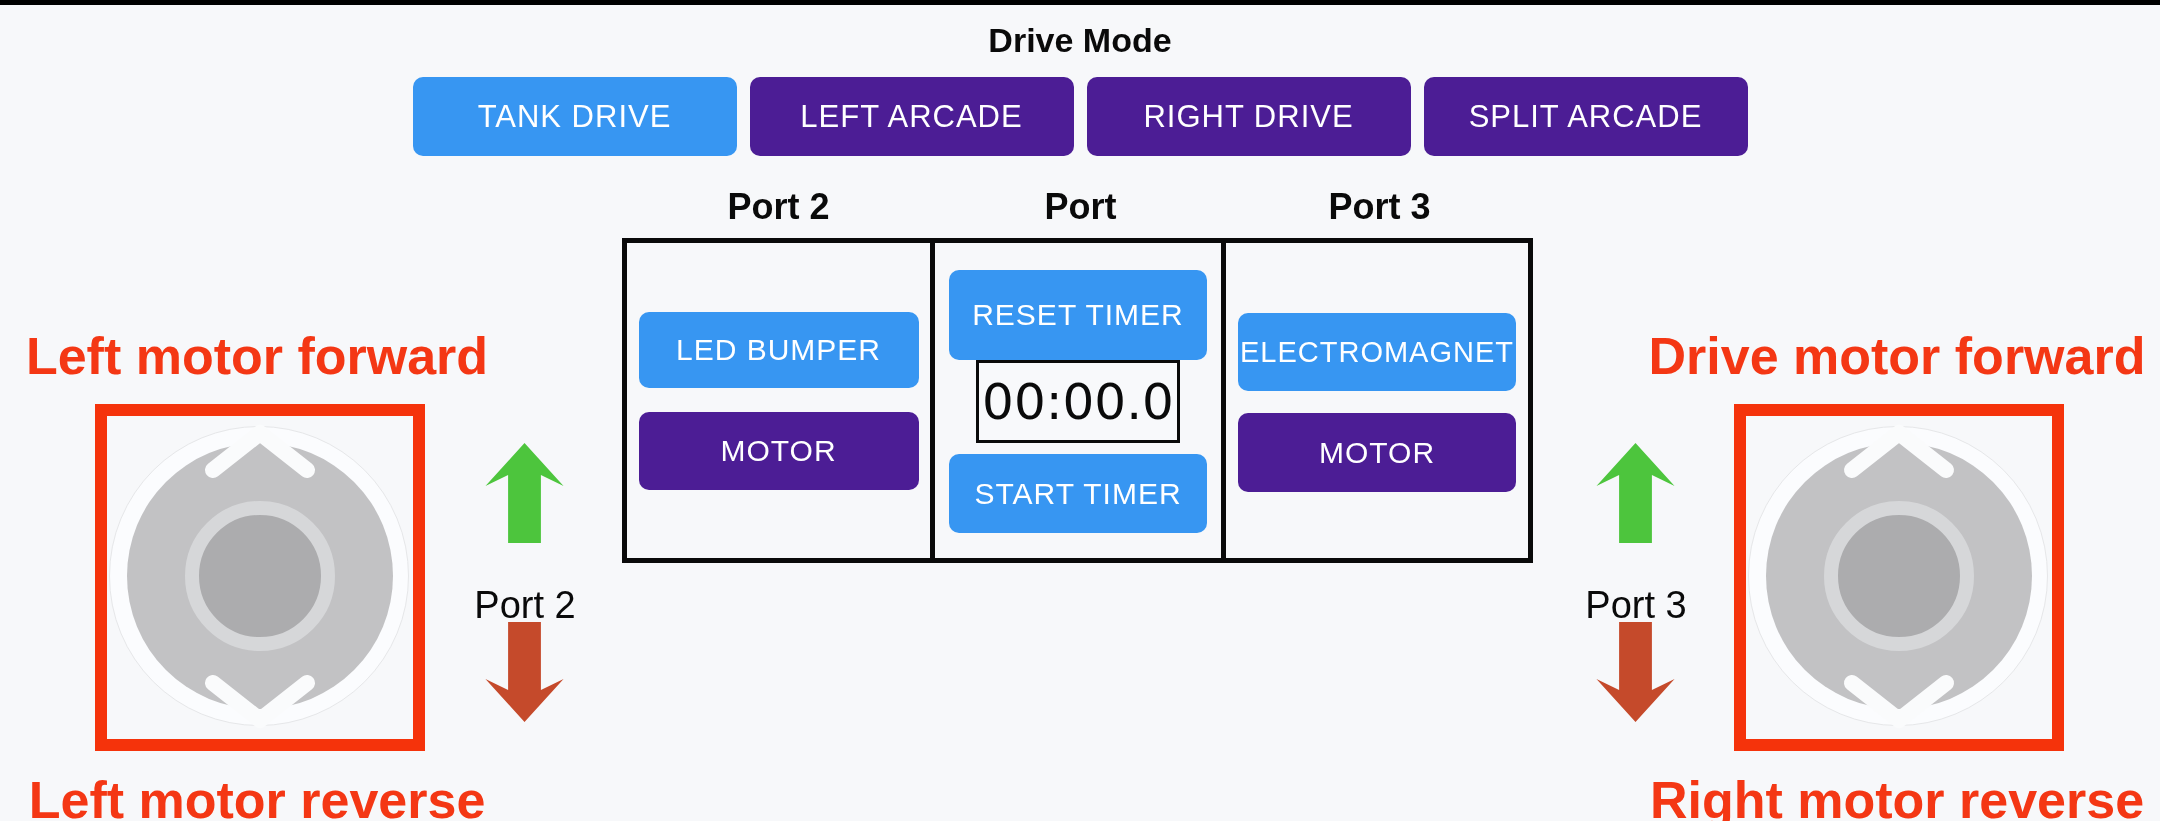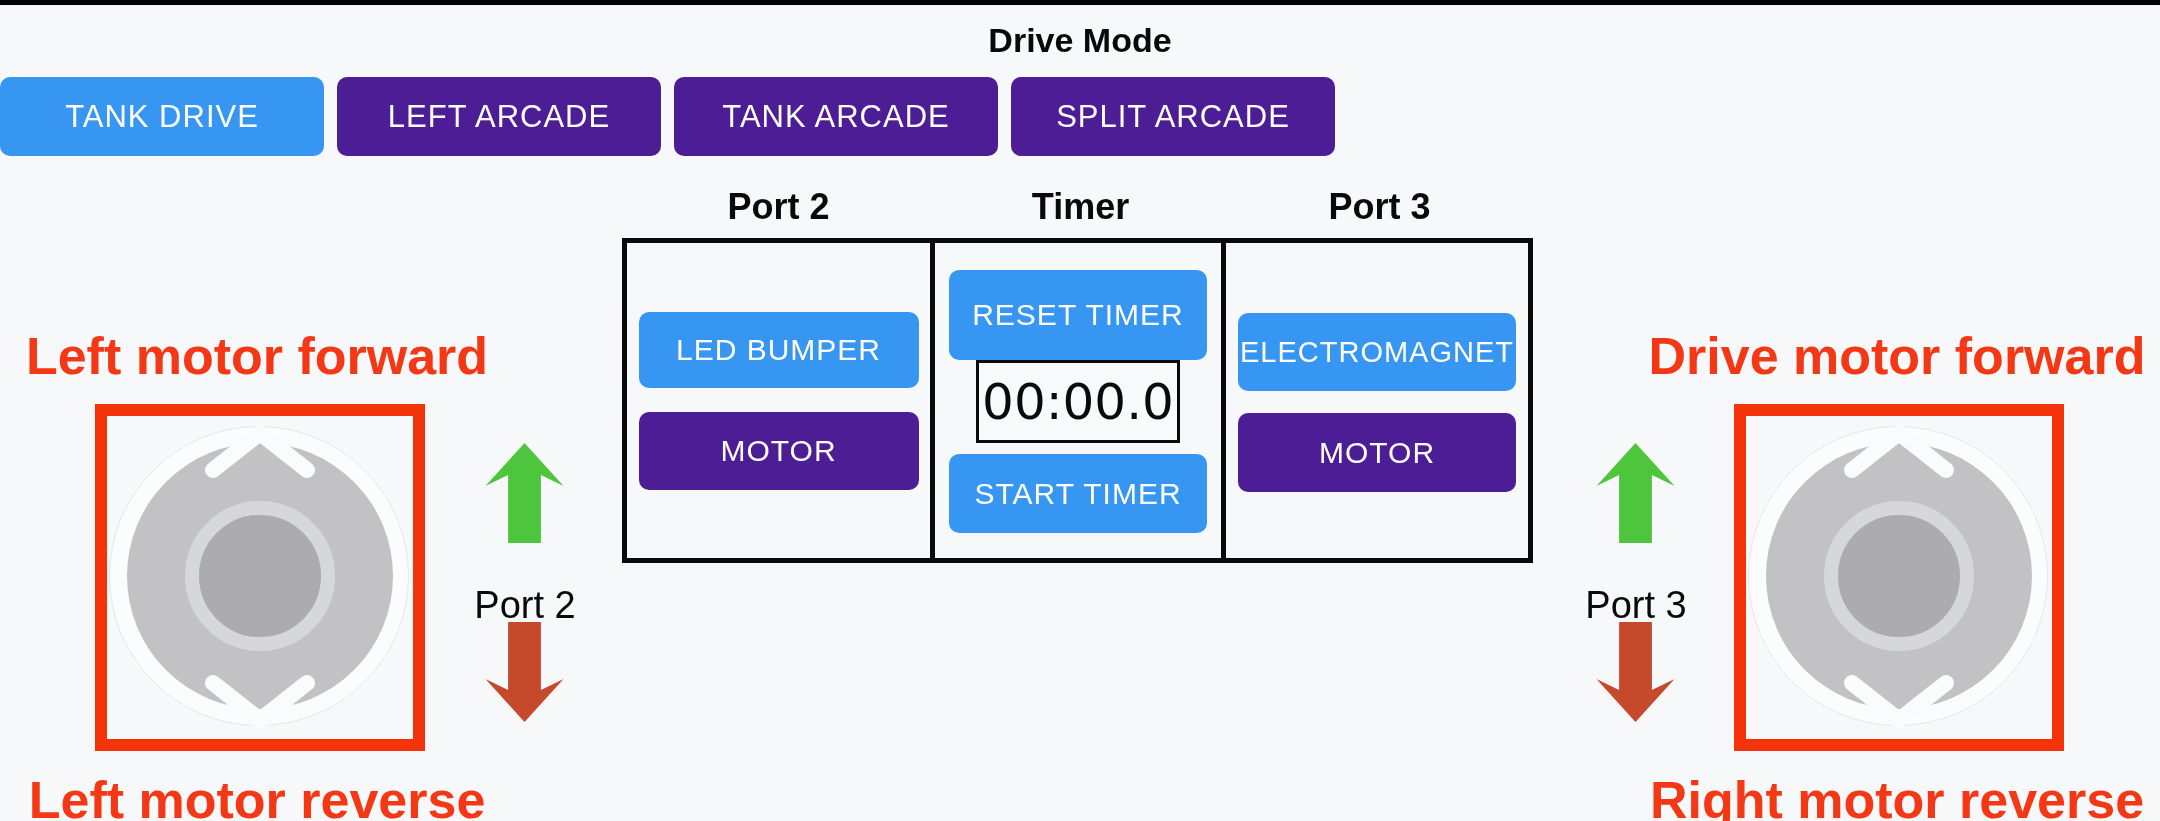--- a/index.html
+++ b/index.html
@@ -10,21 +10,21 @@
   .topbar { position:absolute; left:0; top:0; width:2160px; height:5px; background:#000; }
 
   .page-title {
     position:absolute; top:21px; left:0; width:2160px; text-align:center;
     font-size:34px; font-weight:bold;
   }
 
   
   .drive-row {
     position:absolute; top:77px; left:0; width:2160px;
-    display:flex; gap:13px;
+    display:flex; justify-content:center; gap:13px;
   }
   .btn {
     display:flex; align-items:center; justify-content:center;
     color:#FFFFFF; border-radius:10px; letter-spacing:1px;
     font-family:"Liberation Sans", sans-serif;
   }
   .drive-btn { width:324px; height:79px; font-size:31px; }
   .state-active   { background:#3796F2; }
   .state-inactive { background:#4c1d95; }
 
@@ -111,26 +111,26 @@
 
 <div class="stage">
 
   <div class="topbar"></div>
 
   <div class="page-title">Drive Mode</div>
 
   <div class="drive-row">
     <div class="btn drive-btn state-active">TANK DRIVE</div>
     <div class="btn drive-btn state-inactive">LEFT ARCADE</div>
-    <div class="btn drive-btn state-inactive">TANK ARCADE</div>
+    <div class="btn drive-btn state-inactive">RIGHT DRIVE</div>
     <div class="btn drive-btn state-inactive">SPLIT ARCADE</div>
   </div>
 
   <div class="col-header h1">Port 2</div>
-  <div class="col-header h2">Timer</div>
+  <div class="col-header h2">Port</div>
   <div class="col-header h3">Port 3</div>
 
   <div class="control-table">
     <div class="cell c1">
       <div class="btn cell-btn led-bumper state-active">LED BUMPER</div>
       <div class="btn cell-btn motor-left state-inactive">MOTOR</div>
     </div>
     <div class="cell c2">
       <div class="btn cell-btn reset-timer state-active">RESET TIMER</div>
       <div class="timer-display">00:00.0</div>

